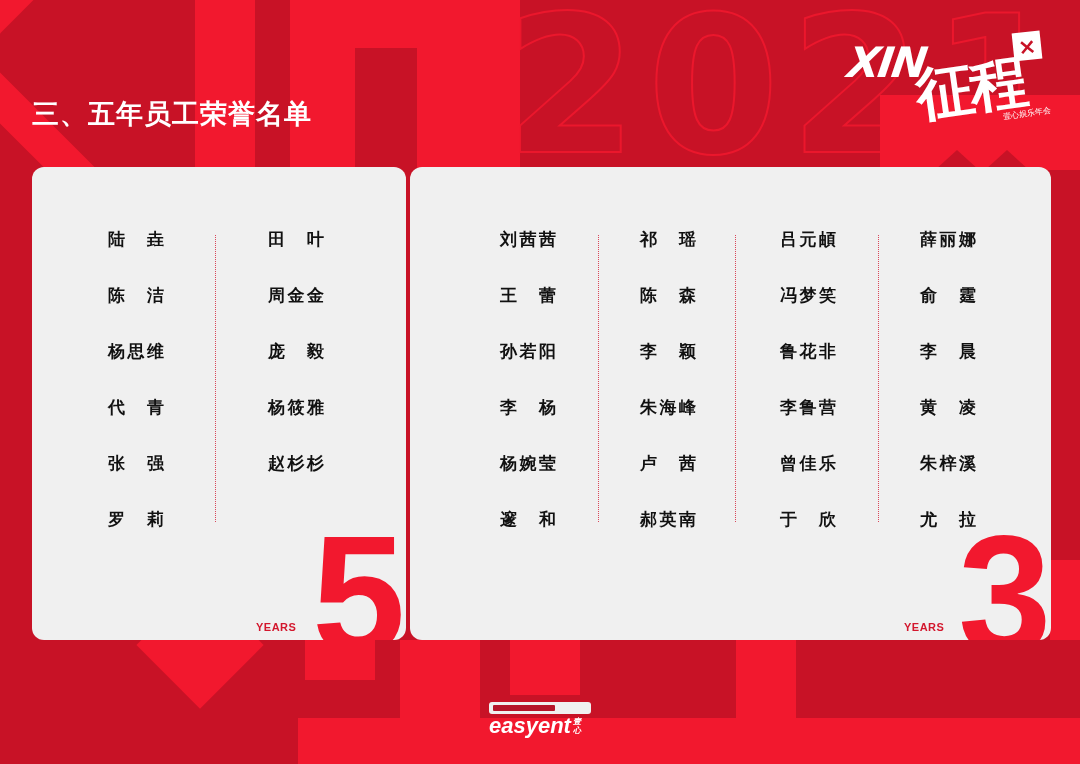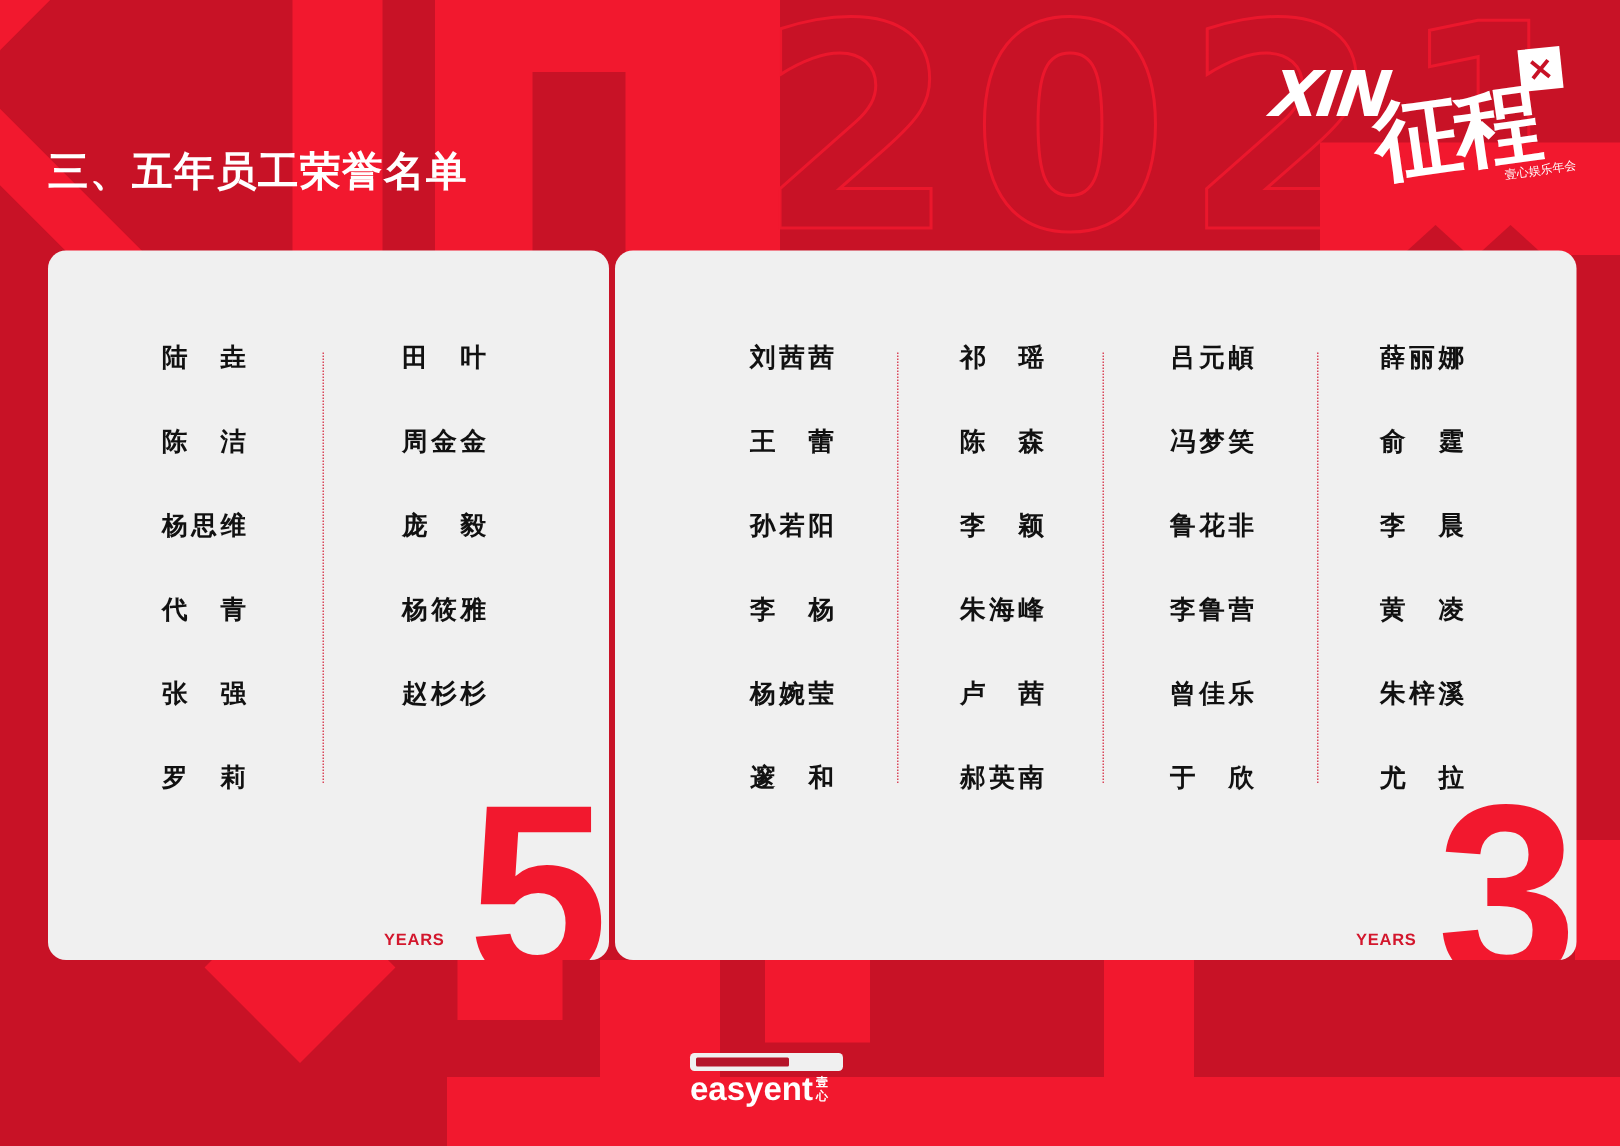--- a/index.html
+++ b/index.html
@@ -98,21 +98,21 @@
     font-size: 168px; line-height: 1;
   }
   .years-label {
     position: absolute; color: #d3172d; font-weight: bold;
     font-family: "Liberation Sans", sans-serif;
     font-size: 11px; letter-spacing: 0.5px;
   }
 
   
   .brand {
-    position: absolute; left: 460px; top: 702px; width: 104px;
+    position: absolute; left: 489px; top: 702px; width: 104px; font-style: italic;
   }
   .brand-bar {
     width: 102px; height: 12px; background: #f0f0f0; border-radius: 3px; padding: 3px 4px;
   }
   .brand-bar-fill { width: 62px; height: 6px; background: #b5152a; border-radius: 1px; }
   .brand-text {
     color: #fff; font-size: 22px; font-weight: bold; line-height: 1;
     margin-top: 1px; font-family: "Liberation Sans", sans-serif;
     display: flex; align-items: center;
   }

